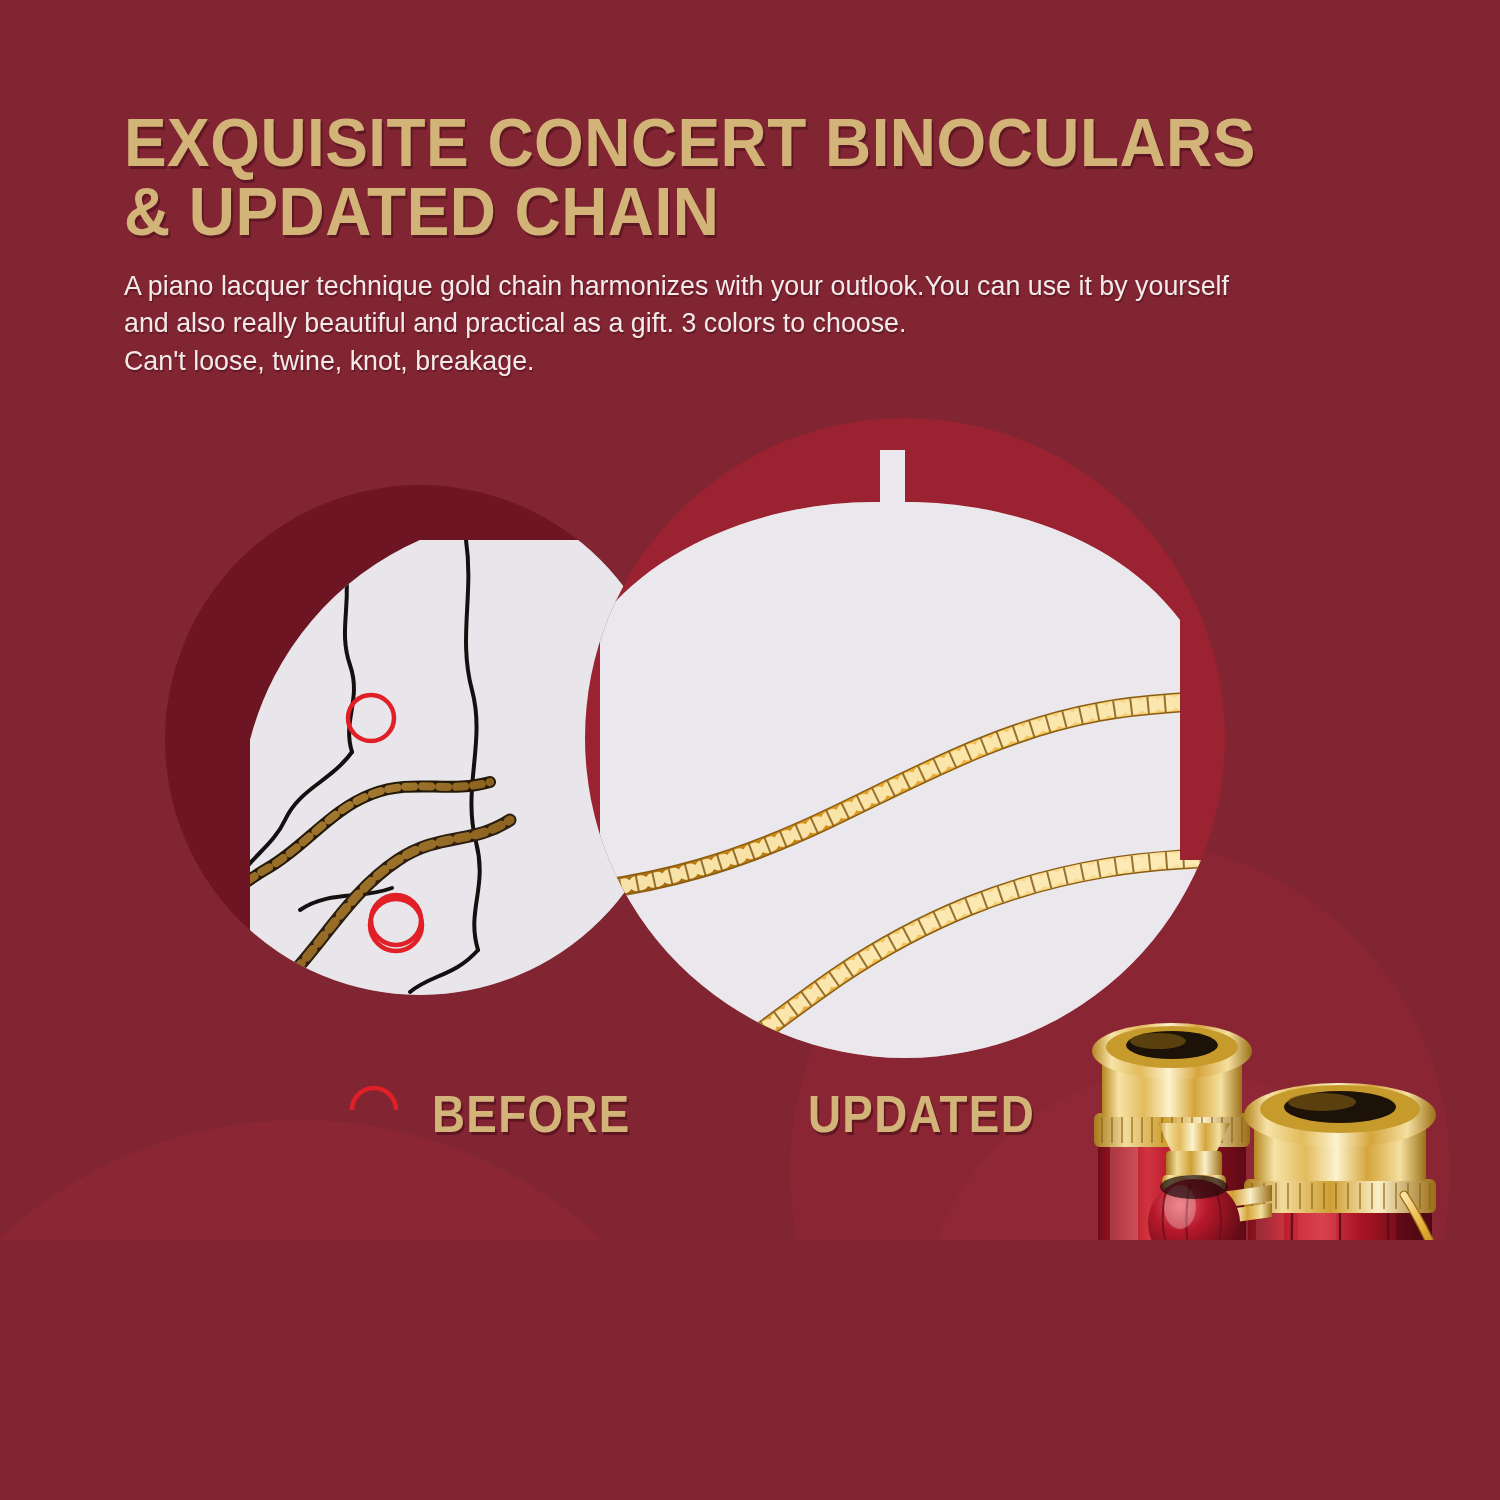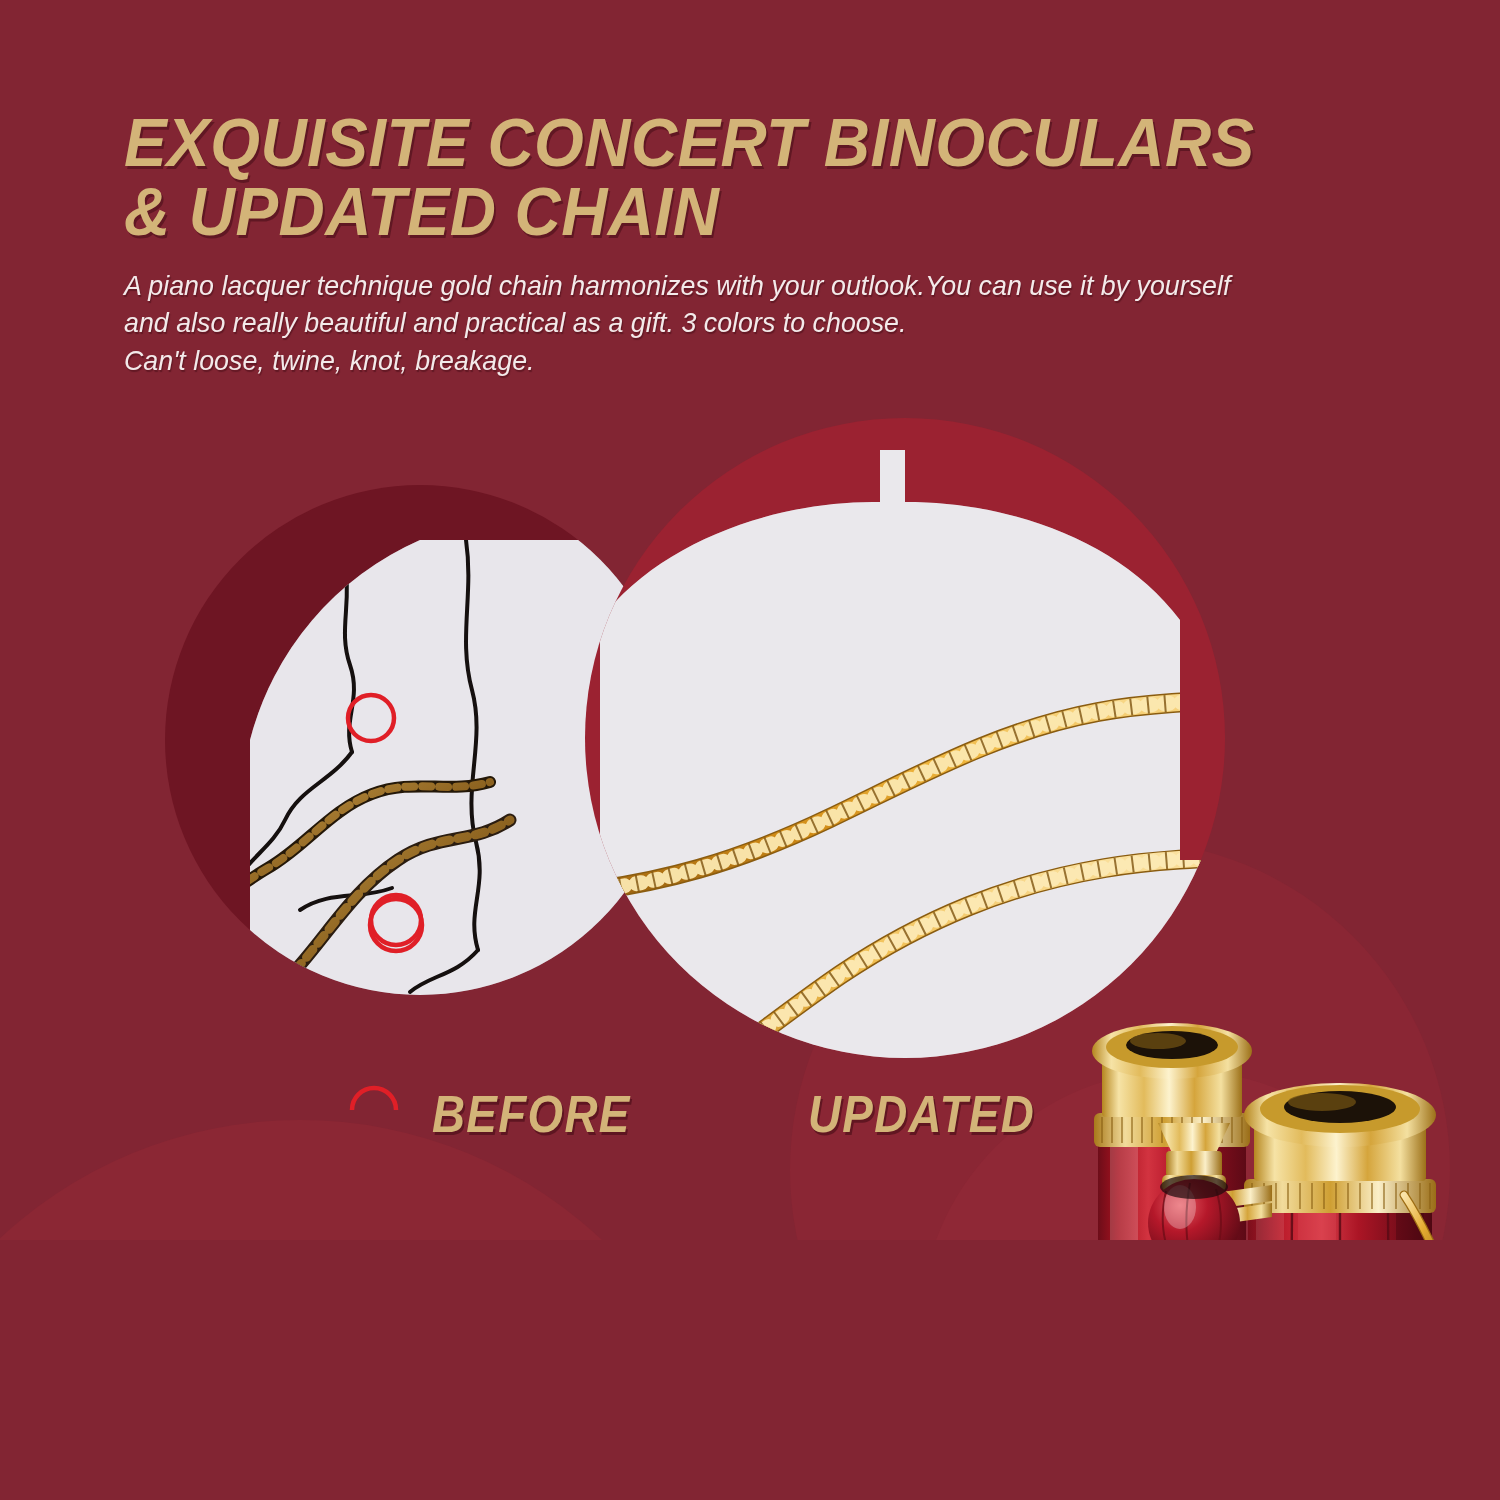--- a/index.html
+++ b/index.html
@@ -2,21 +2,21 @@
 <html><head>
 <meta charset="utf-8">
 <title>Exquisite Concert Binoculars</title>
 <style>
   html,body{margin:0;padding:0;}
   body{
     width:1500px;height:1500px;overflow:hidden;
     font-family:"Liberation Sans","DejaVu Sans",sans-serif;
     background:#822533;
   }
-  .stage{position:relative;width:1500px;height:1240px;overflow:hidden;background:#be185d;font-style:italic;}
+  .stage{position:relative;width:1500px;height:1240px;overflow:hidden;background:#be185d;}
 
   
   .bg-layer{position:absolute;inset:0;overflow:hidden;pointer-events:none;}
 
   
   .header{position:absolute;left:124px;top:108px;width:1310px;}
   .title{
     margin:0;
     font-family:"Liberation Sans","DejaVu Sans",sans-serif;
     font-weight:700;

